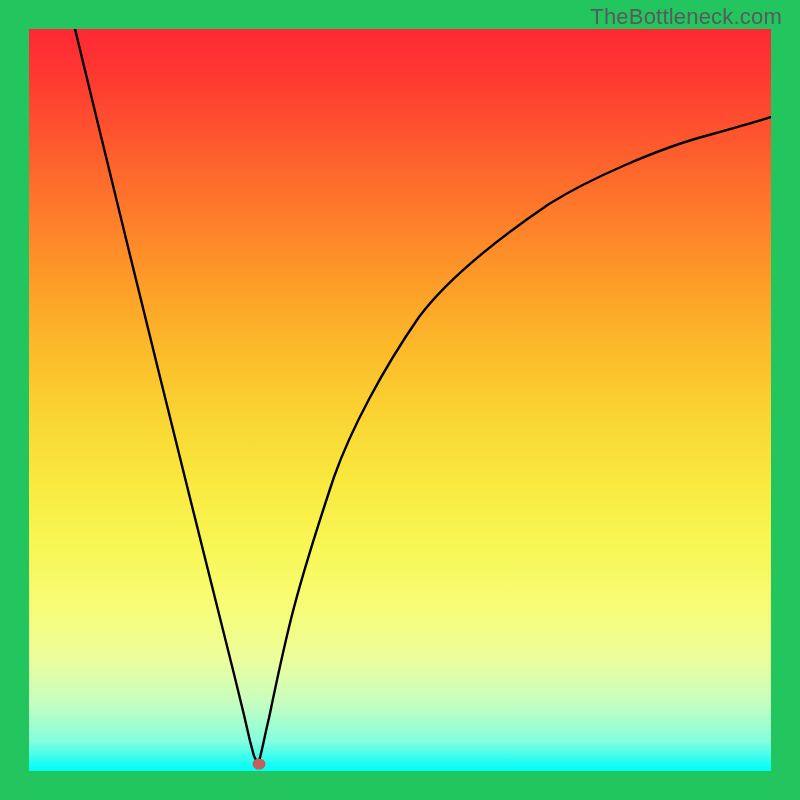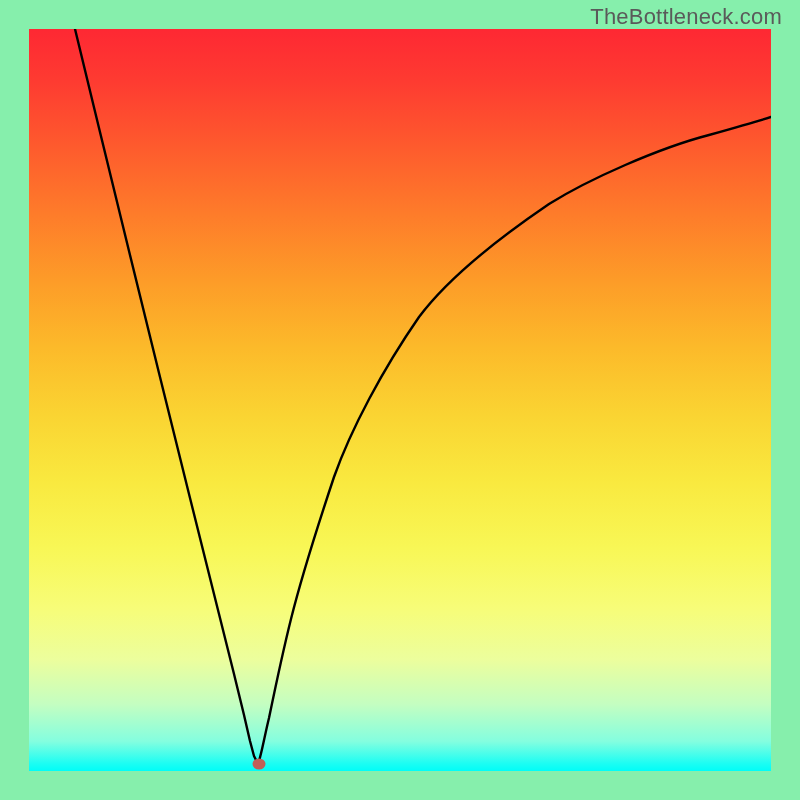--- a/index.html
+++ b/index.html
@@ -8,21 +8,21 @@
     width: 800px;
     height: 800px;
     background: #000000;
     overflow: hidden;
     font-family: Arial, Helvetica, sans-serif;
   }
   .frame {
     position: relative;
     width: 800px;
     height: 800px;
-    background: #86efac;
+    background: #22c55e;
   }
   .watermark {
     position: absolute;
     top: 4px;
     right: 18px;
     color: #5a5a5a;
     font-size: 22px;
     font-weight: 500;
     letter-spacing: 0.2px;
     font-family: Arial, Helvetica, sans-serif;

